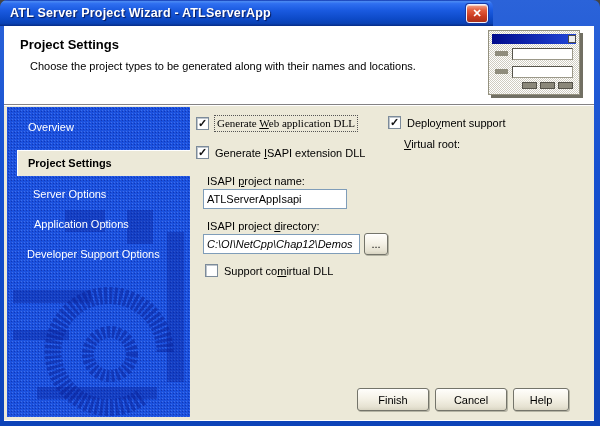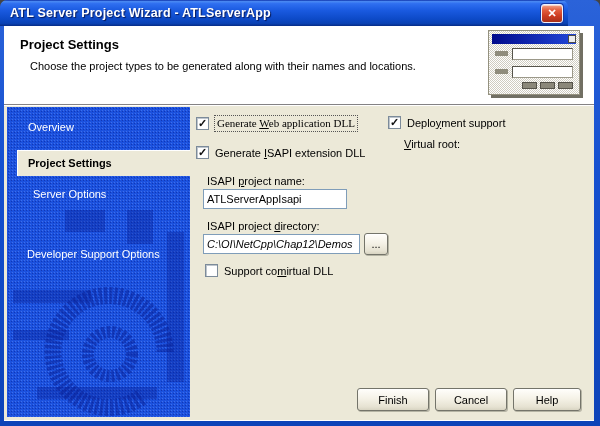--- a/index.html
+++ b/index.html
@@ -1,21 +1,21 @@
 <!DOCTYPE html>
 <html><head>
 <meta charset="utf-8">
 <style>
   * { margin:0; padding:0; box-sizing:border-box; }
   body { font-family:"Liberation Sans", sans-serif; background:#444; }
   .window { position:relative; width:600px; height:426px; overflow:hidden;
     background:linear-gradient(180deg,#2b63d9 0%,#1550d0 40%,#0d43b8 100%);
     border-radius:7px 7px 0 0; font-family:"Liberation Sans", sans-serif; }
   
-  .titlebar { position:absolute; left:0; top:0; width:568px; height:26px;
+  .titlebar { position:absolute; left:0; top:0; width:493px; height:26px;
     background:linear-gradient(180deg,#0b2fa8 0%,#4a8af4 6%,#2f6ff0 14%,#1a5ae0 40%,#0d4ac8 72%,#0a42b4 90%,#062c86 100%);
     border-radius:7px 7px 0 0; }
   .title-text { position:absolute; left:10px; top:0; line-height:26px; color:#fff;
     font-weight:bold; font-size:12.5px; letter-spacing:.2px; text-shadow:1px 1px 1px rgba(5,15,70,.85); }
   .close-btn { position:absolute; right:5px; top:4px; width:22px; height:19px; cursor:default;
     border:1px solid #eef2ff; border-radius:3px; color:#fff; font-weight:bold; font-size:11px;
     line-height:17px; text-align:center;
     background:linear-gradient(180deg,#f0a58c 0%,#e35e3e 30%,#cc3c21 65%,#a8301a 100%);
     box-shadow:inset 0 1px 0 rgba(255,255,255,.55), 0 0 0 1px #1a39a0; }
   
@@ -110,20 +110,21 @@
             <rect x="160" y="30" width="17" height="150"></rect>
             <rect x="58" y="8" width="40" height="22"></rect>
             <rect x="120" y="8" width="26" height="34"></rect>
             <rect x="30" y="185" width="120" height="12"></rect>
           </g>
         </svg>
       </div>
       <div class="nav-item" style="left:21px; top:14px;">Overview</div>
       <div class="nav-sel">Project Settings</div>
       <div class="nav-item" style="left:26px; top:81px;">Server Options</div>
+      <div class="nav-item" style="left:27px; top:111px;">Application Options</div>
       <div class="nav-item" style="left:20px; top:141px;">Developer Support Options</div>
     </div>
 
     <div class="cb" style="left:192px; top:11px;">
       <span class="cb-box">
         <span class="cb-mark">✓</span>
       </span>
       <span class="lbl focusring"><span>Generate </span><span class="u">W</span><span>eb application DLL</span></span>
     </div>
 
@@ -150,15 +151,15 @@
     <input class="field" style="left: 199px; top: 129px; width: 157px; font-style: italic;" value="C:\OI\NetCpp\Chap12\Demos">
     <button class="btn" style="left:360px; top:128px; width:24px; height:22px;">...</button>
 
     <div class="cb" style="left:201px; top:159px;">
       <span class="cb-box"></span>
       <span class="lbl"><span>Support co</span><span class="u">m</span><span>irtual DLL</span></span>
     </div>
 
     <button class="btn" style="left:431px; top:283px; width:72px;">Cancel</button>
     <button class="btn" style="left:353px; top:283px; width:72px;">Finish</button>
-    <button class="btn" style="left:509px; top:283px; width:68px;">Help</button>
+    <button class="btn" style="left:509px; top:283px; width:56px;">Help</button>
   </div>
 </div>
 
 </body></html>

